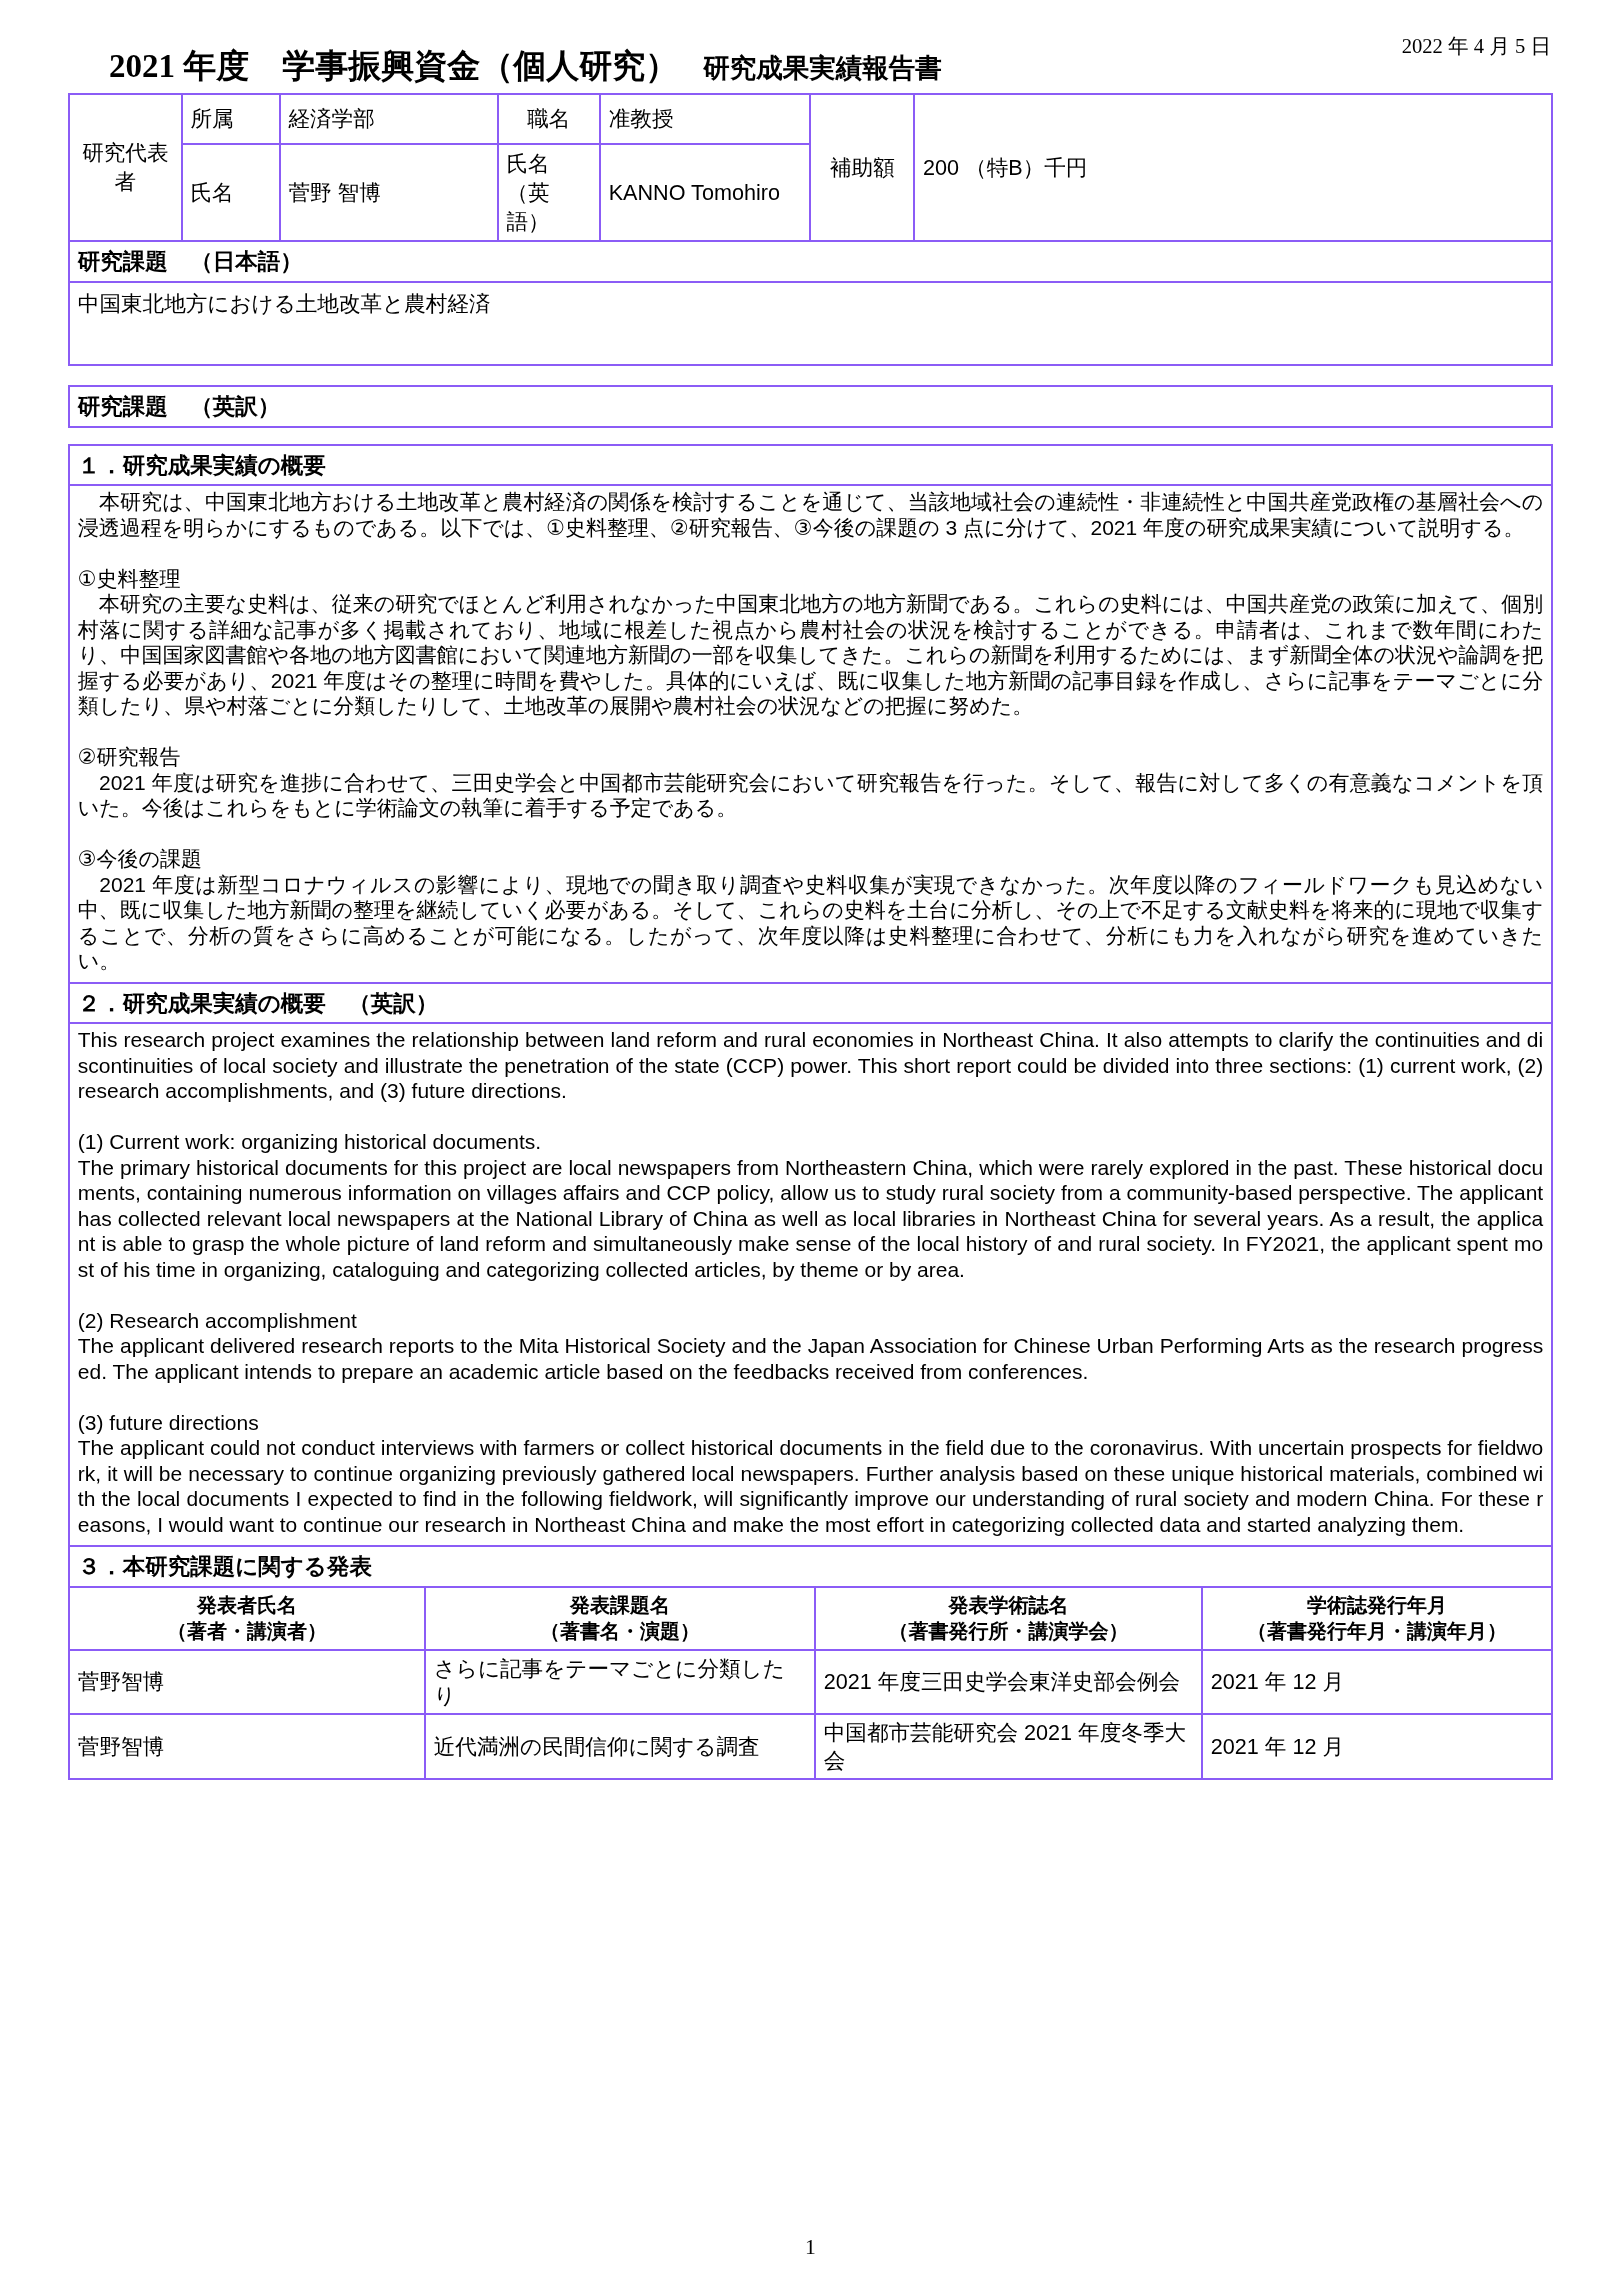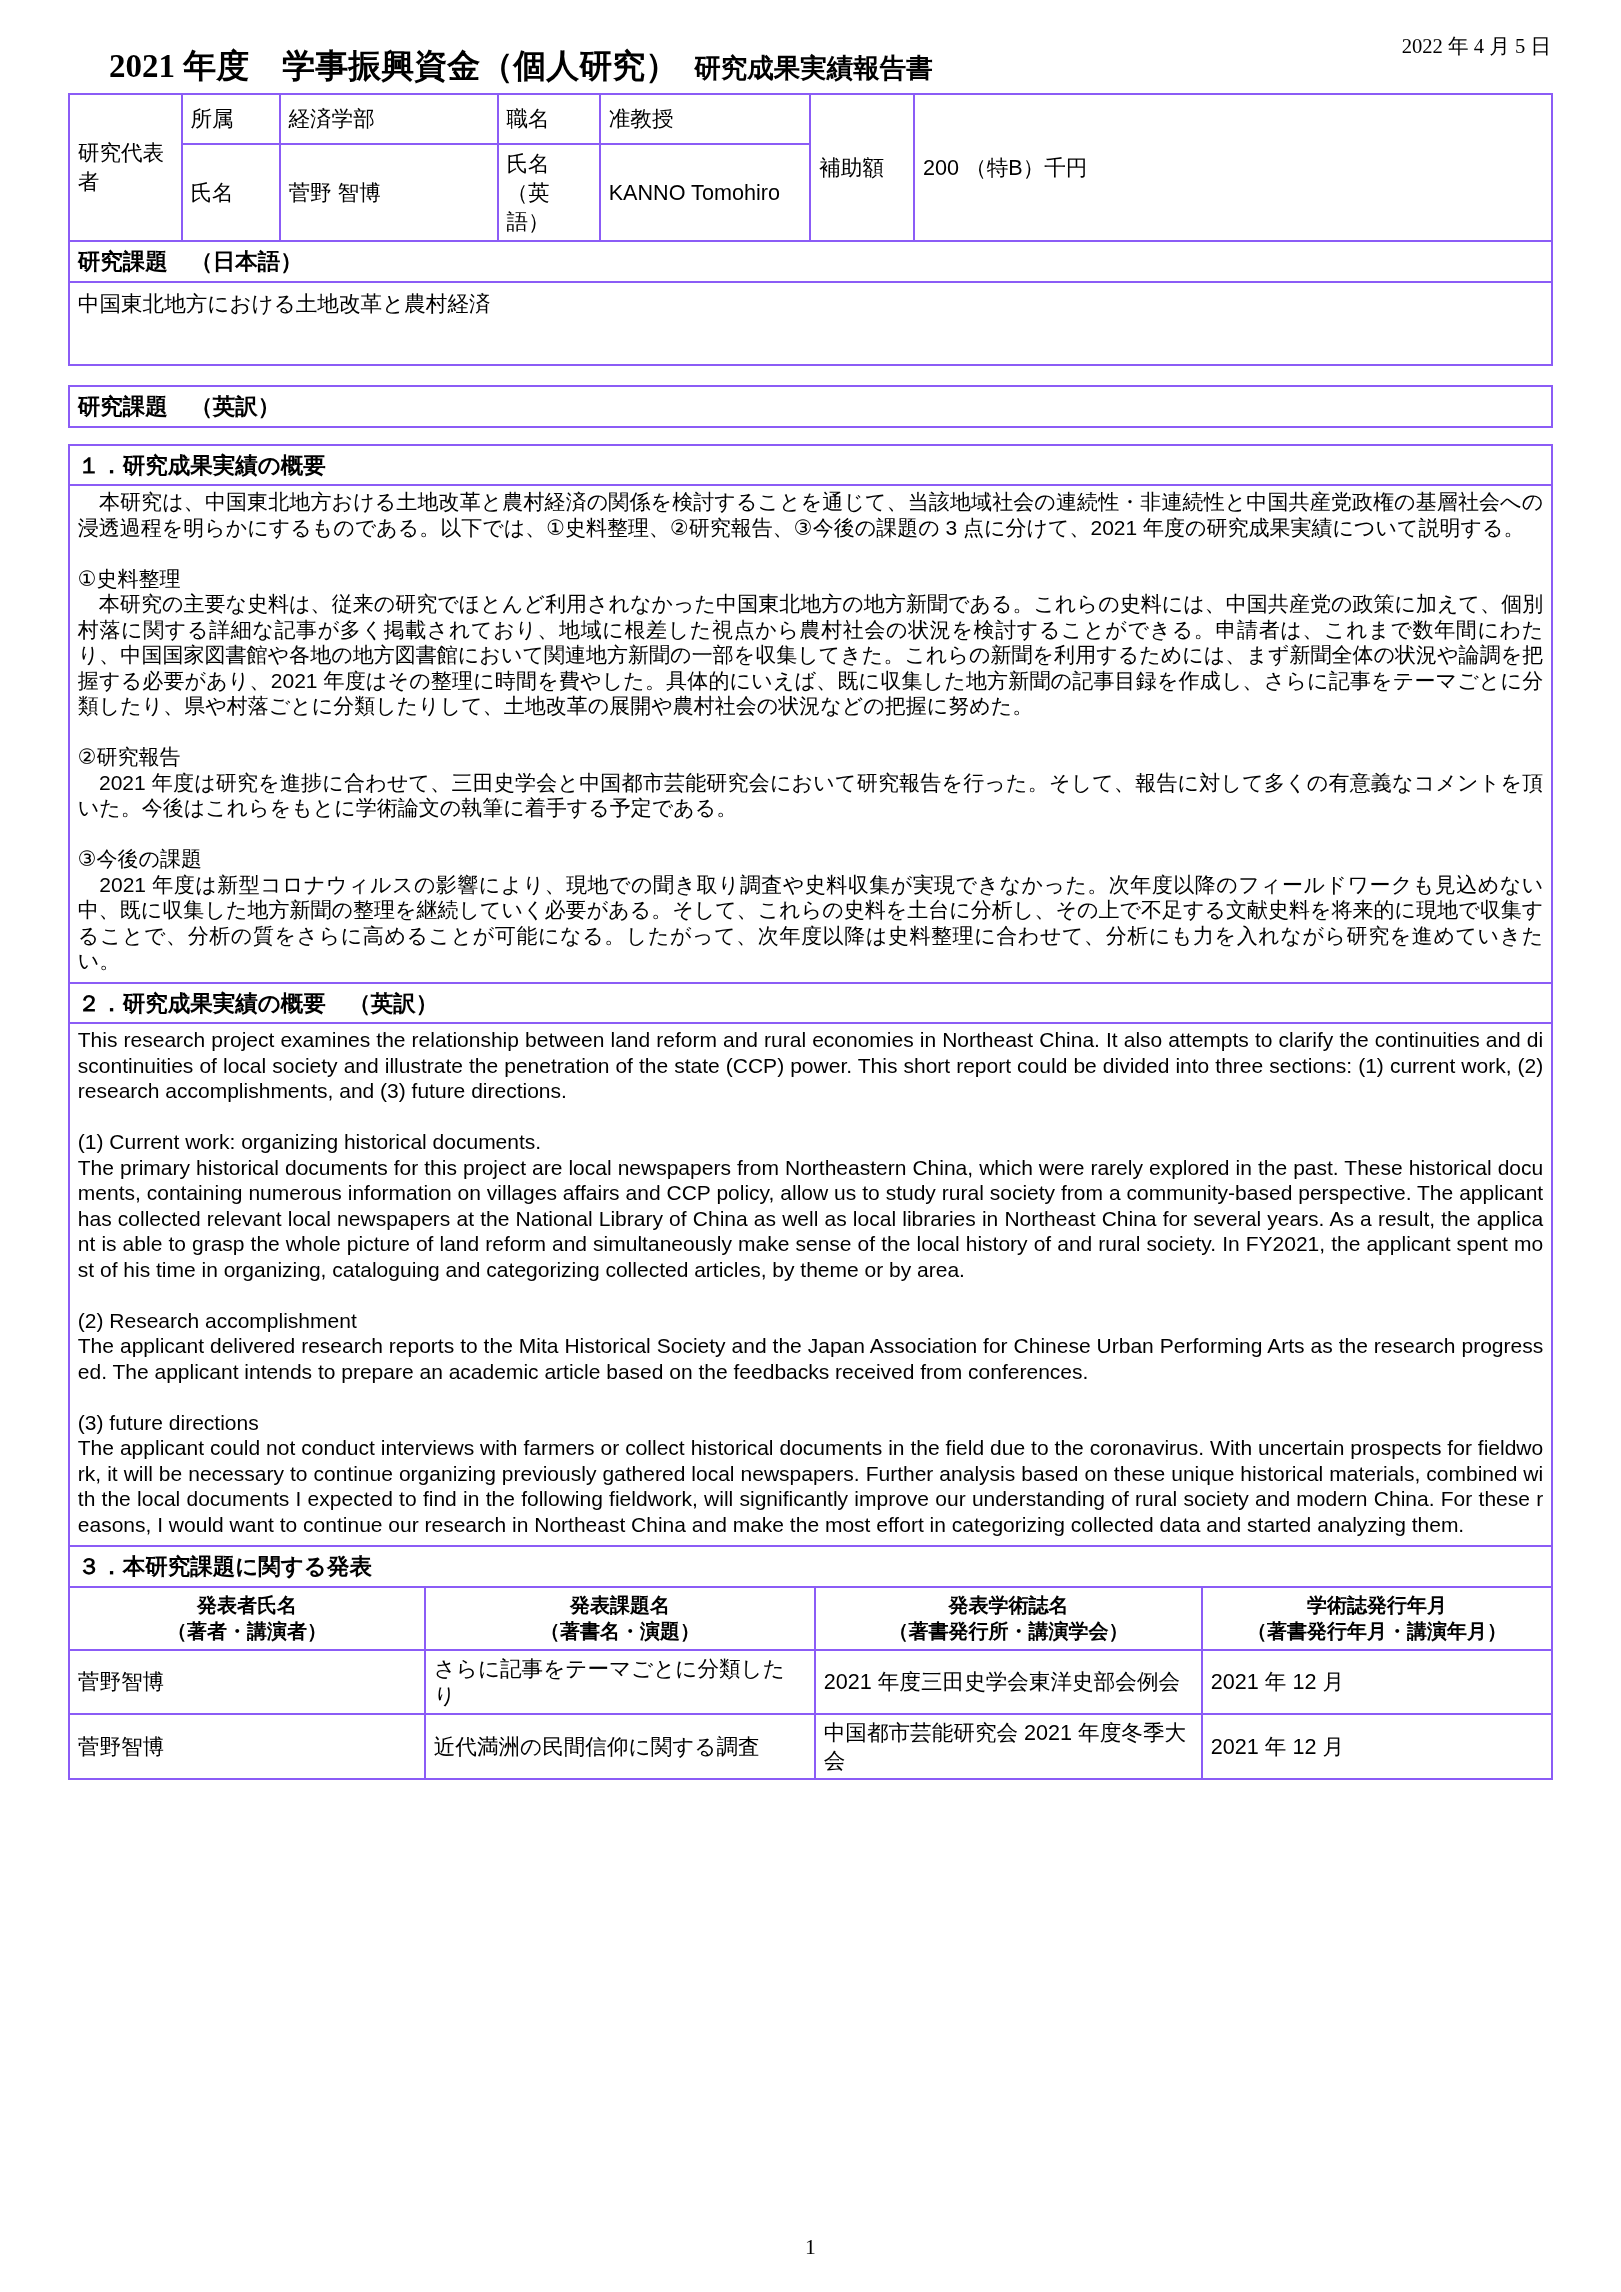--- a/index.html
+++ b/index.html
@@ -34,39 +34,39 @@
   }
   .doc-title-line {
     position: absolute;
     left: 41px;
     bottom: 2px;
     font-family: "Liberation Serif", "DejaVu Serif", serif;
     font-weight: bold;
     white-space: nowrap;
   }
   .doc-title-main { font-size: 33px; }
-  .doc-title-sub  { font-size: 26.5px; margin-left: 16px; }
+  .doc-title-sub  { font-size: 26.5px; margin-left: 25px; }
 
   
   table.block-table {
     width: 100%;
     border-collapse: collapse;
     border: 2.9px solid #000;
     table-layout: fixed;
     font-size: 21.6px;
   }
   table.block-table td, table.block-table th {
     border: 2px solid #8b5cf6;
     padding: 3.9px 7.8px;
     vertical-align: middle;
     word-break: break-all;
   }
   tr.heavy-top td, tr.heavy-top th { border-top: 2.9px solid #000; }
 
-  .lbl-center { text-align: left; }
+  .lbl-center { text-align: center; }
   .cell-left  { text-align: left; }
 
   .researcher-row td { height: 41px; }
 
   .sec-header {
     text-align: left;
     font-weight: bold;
     font-size: 22.5px;
     height: 31px;
     padding: 2px 7.8px;

